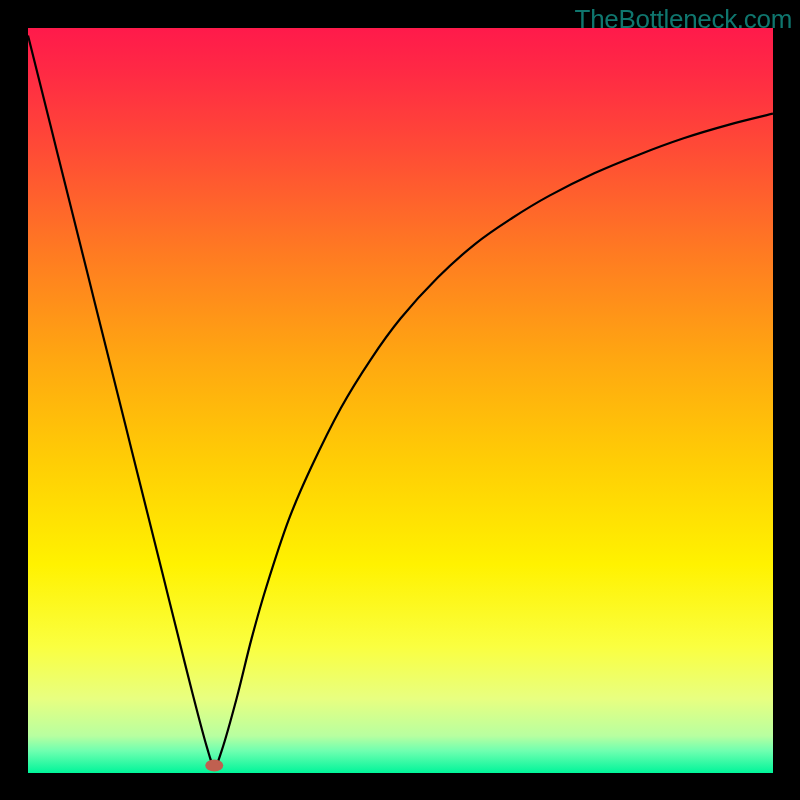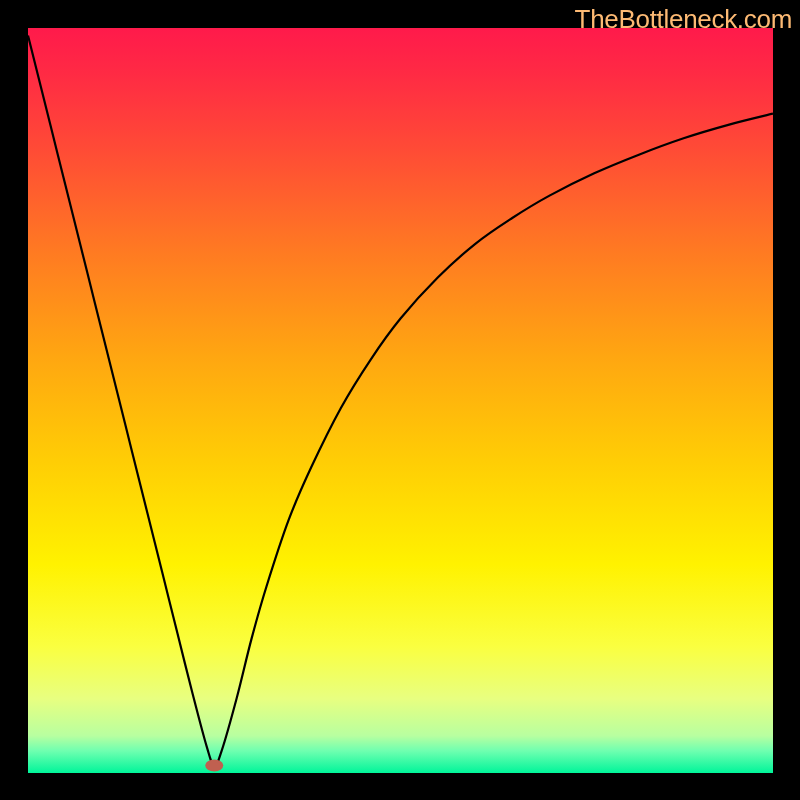--- a/index.html
+++ b/index.html
@@ -21,21 +21,21 @@
     position: absolute;
     left: 28px;
     top: 28px;
     width: 745px;
     height: 745px;
   }
   .watermark {
     position: absolute;
     top: 4px;
     right: 8px;
-    color: #fdba74;
+    color: #0f766e;
     font-size: 26px;
     font-weight: 500;
     letter-spacing: -0.3px;
   }
   svg {
     display: block;
   }
 </style>
 </head>
 <body>

